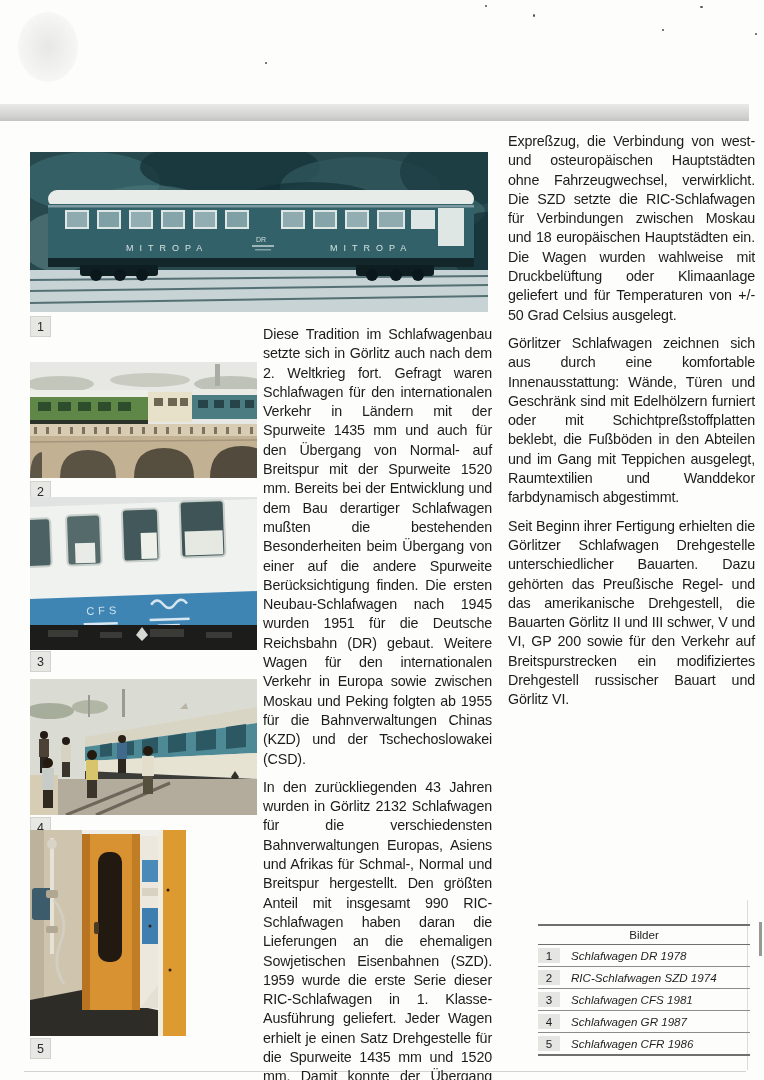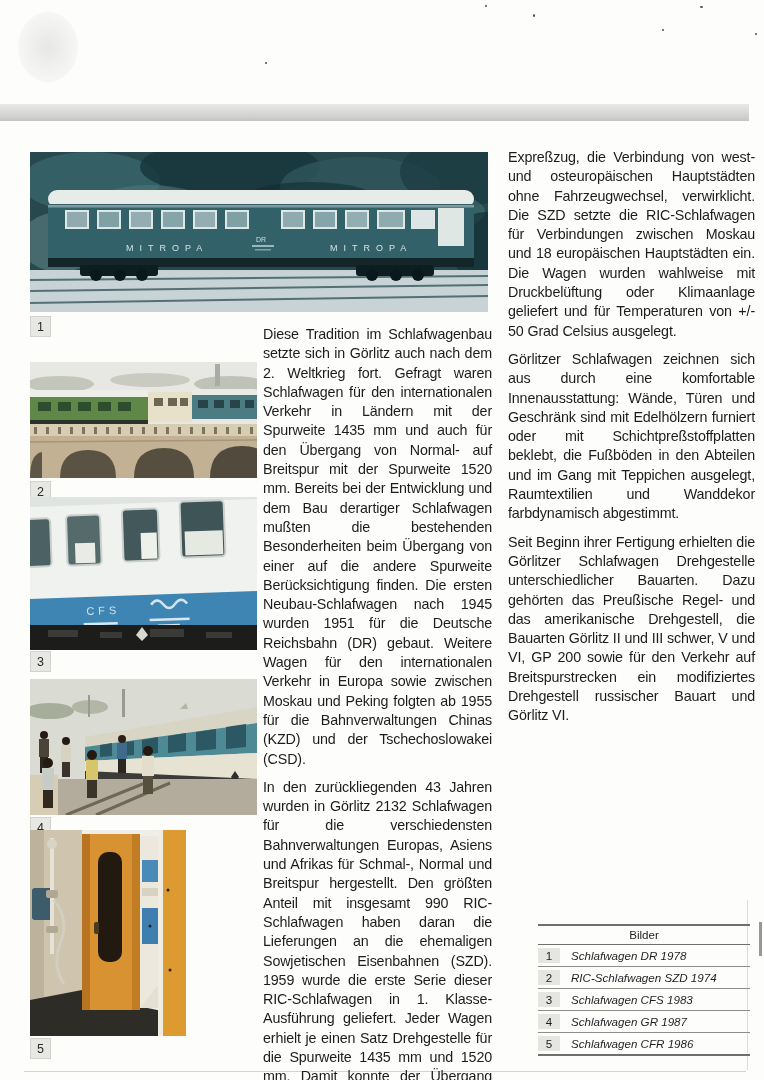--- a/index.html
+++ b/index.html
@@ -14,21 +14,21 @@
     background:radial-gradient(rgba(190,190,185,.35),rgba(255,255,255,0));}
   .bottomline{position:absolute;left:24px;top:1071px;width:722px;height:1px;background:#d3d3cf;}
   .rightline{position:absolute;left:747px;top:900px;width:1px;height:170px;background:#ddddd8;}
   .edgemark{position:absolute;left:759px;top:922px;width:3px;height:34px;background:#6d6d68;opacity:.7;}
 
   
   .col{position:absolute;text-align:justify;color:#1c1c1c;font-size:14.3px;
     line-height:19.3px;letter-spacing:-0.15px;}
   .col p{margin:0 0 9px 0;}
   #col-middle{left:263px;top:325px;width:229px;}
-  #col-right{left:508px;top:148px;width:247px;}
+  #col-right{left:508px;top:132px;width:247px;}
 
   
   .photo{position:absolute;display:block;}
   .badge{position:absolute;width:21px;height:21px;background:#e7e7e4;
     border:1px solid #d3d3ce;color:#2a2a2a;font-size:12.5px;
     display:flex;align-items:center;justify-content:center;box-sizing:border-box;}
 
   
   .watermark{position:absolute;left:150px;top:636px;font-size:51px;letter-spacing:1.5px;
     color:#8f8f8f;opacity:.55;white-space:nowrap;mix-blend-mode:multiply;z-index:9;}
@@ -336,21 +336,21 @@
     <div class="row">
       <span class="num">1</span>
       <span class="lbl">Schlafwagen DR 1978</span>
     </div>
     <div class="row">
       <span class="num">2</span>
       <span class="lbl">RIC-Schlafwagen SZD 1974</span>
     </div>
     <div class="row">
       <span class="num">3</span>
-      <span class="lbl">Schlafwagen CFS 1983</span>
+      <span class="lbl">Schlafwagen CFS 1981</span>
     </div>
     <div class="row">
       <span class="num">4</span>
       <span class="lbl">Schlafwagen GR 1987</span>
     </div>
     <div class="row" style="border-bottom-width:2px;border-bottom-color:#6f6f6b;">
       <span class="num">5</span>
       <span class="lbl">Schlafwagen CFR 1986</span>
     </div>
   </div>

